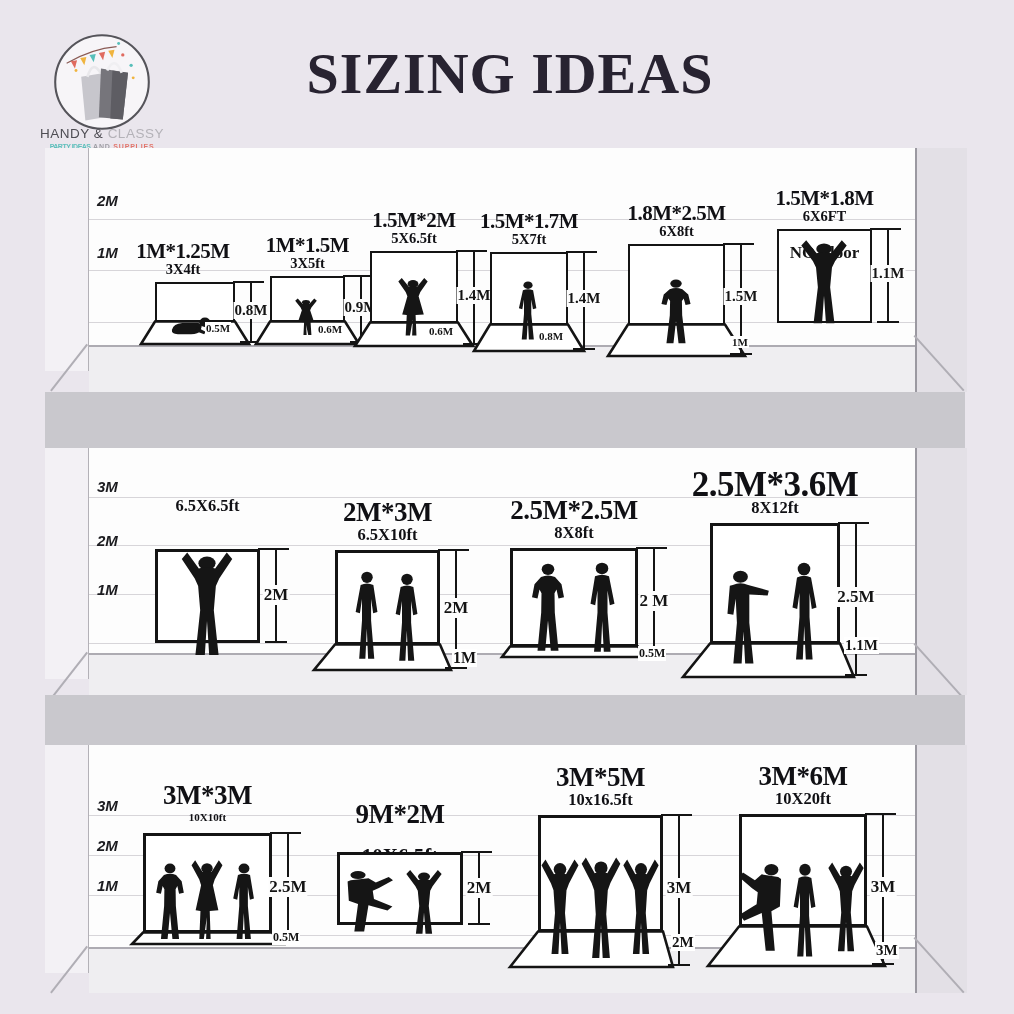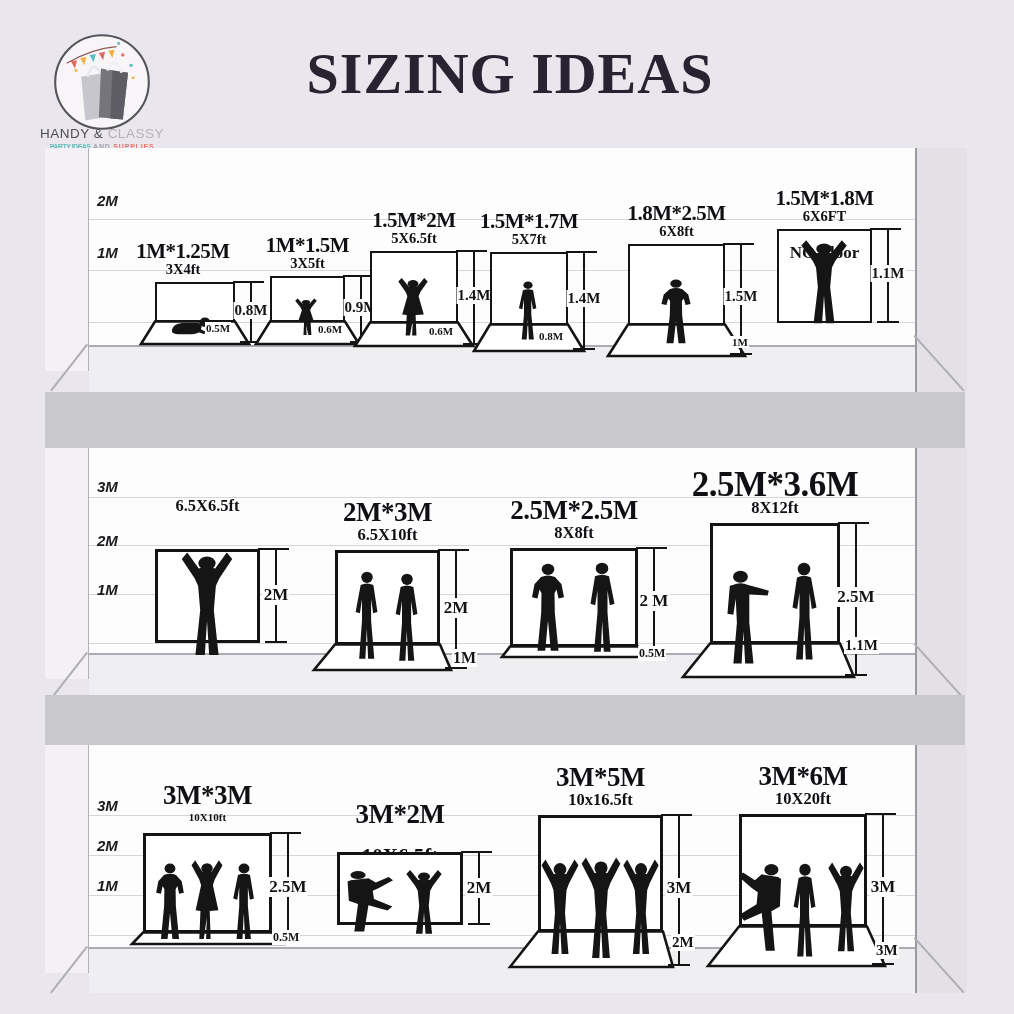--- a/index.html
+++ b/index.html
@@ -340,21 +340,21 @@
         <path d="M15 15.5Q22 12 29 15.5L33.5 45.5 28.8 47 26.5 31 26.5 55 30 97.5 23.2 97.5 21.8 64 20.2 97.5 13.4 97.5 16.5 55 16.5 31 14.2 47 9.5 45.5Z"></path>
       </svg>
       <div class="blk" style="left: 270px; top: 832px; width: 31px; height: 2.4px;"></div>
       <div class="blk" style="left: 287px; top: 833px; width: 2.4px; height: 110px;"></div>
       <div class="blk" style="left: 277px; top: 941px; width: 22px; height: 2.4px;"></div>
       <div class="dimlab" style="left: 288px; top: 876.8px; transform: translateX(-50%); font-size: 17px;">2.5M</div>
       <div class="floorlab" style="left: 272px; top: 930px; font-size: 12px;">0.5M</div>
     </div>
     <div class="bd-group">
       <div class="bd-t" style="left: 290px; width: 220px; top: 800px;">
-        <div class="t1" style="font-size: 27px; line-height: 28px;">3M*2M</div>
+        <div class="t1" style="font-size: 27px; line-height: 28px;">9M*2M</div>
         <div class="t2" style="font-size: 21px; line-height: 17px; margin-top: 20px;">10X6.5ft</div>
       </div>
       <div class="frame" style="left: 337px; top: 852px; width: 126px; height: 73px; border-width: 3px;"></div>
       <svg viewBox="0 0 44 100" preserveAspectRatio="none" class="person" style="position: absolute; left: 339px; top: 869px; width: 54px; height: 64px;">
         <circle cx="15.5" cy="9.5" r="6.2"></circle>
         <path d="M9.5 17.5 24 14.5 30 21 40.5 12.5 44 17.5 32.5 29.5 27.5 34 28.5 47 43.5 58.5 39.5 65 24 56.5 20.5 97.5 12.5 97.5 15.5 54.5 8 49.5 7 19.5Z"></path>
       </svg>
       <svg viewBox="0 0 44 100" preserveAspectRatio="none" class="person" style="position: absolute; left: 403px; top: 869px; width: 42px; height: 66px;">
         <circle cx="22" cy="11.5" r="6.3"></circle>
         <path d="M3.5 7.5 7.5 1.5 16 16.5Q22 13.5 28 16.5L36.5 1.5 40.5 7.5 31 26 28.5 33 27 56 30.5 98 23.6 98 22 66 20.4 98 13.5 98 17 56 15.5 33 13 26Z"></path>

